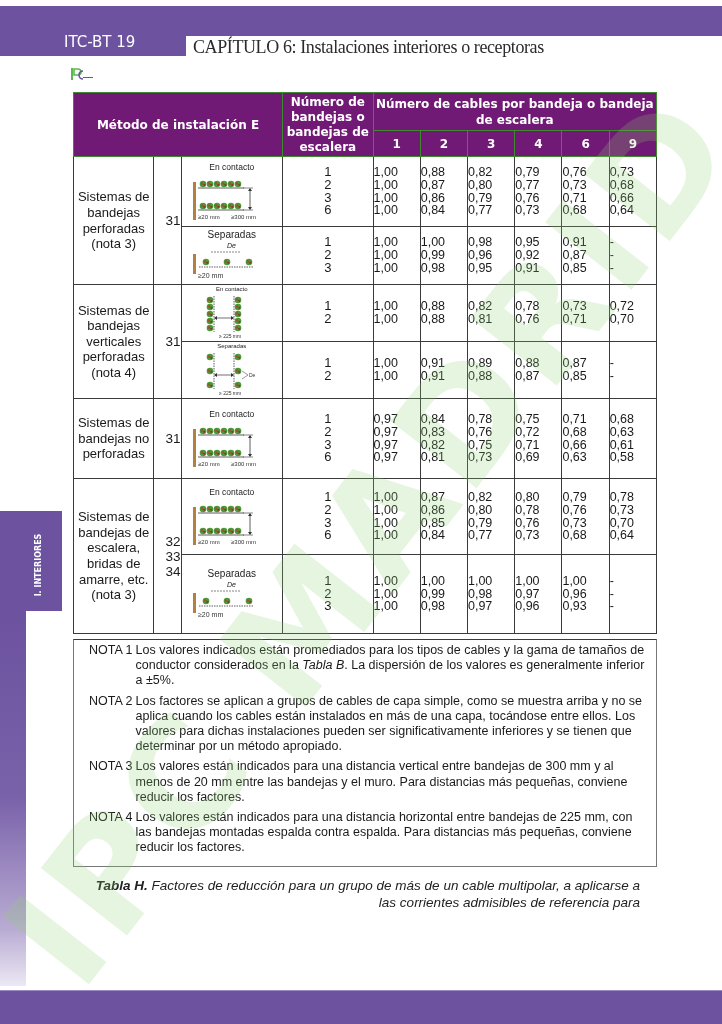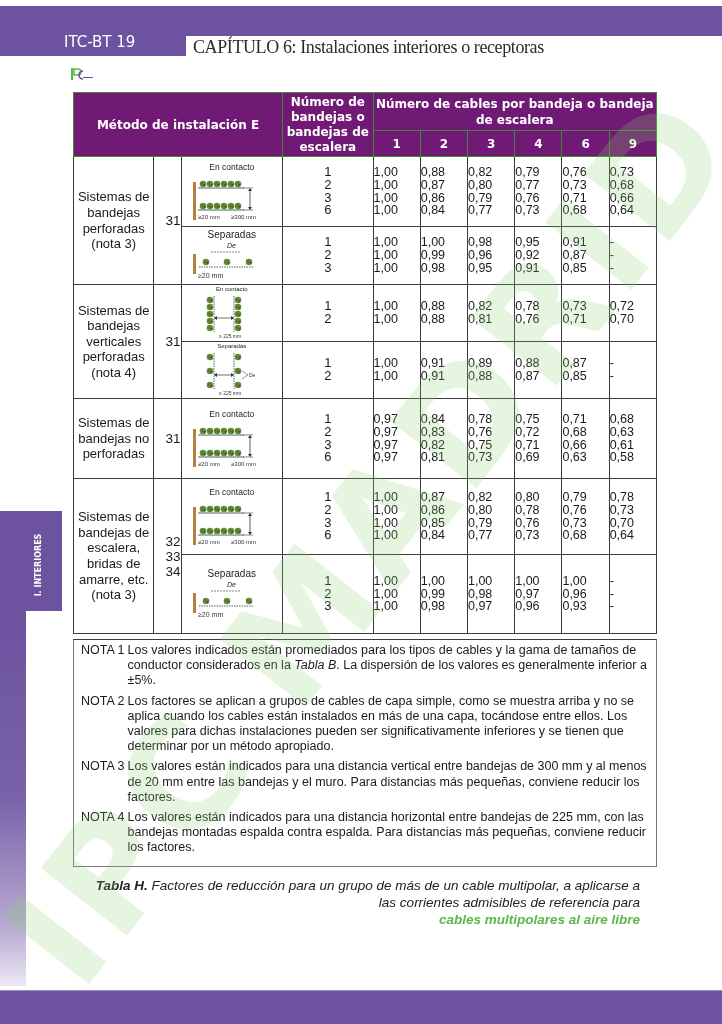--- a/index.html
+++ b/index.html
@@ -36,21 +36,21 @@
   .method { text-align: center; font-size: 13px; line-height: 15.6px; color: #1a1a1a; width: 80px; }
   .ref { text-align: right; font-size: 13.5px; width: 27px; line-height: 15px; }
   .fig { width: 101px; padding: 0; position: relative; }
   .counts { text-align: center; font-size: 13px; line-height: 12.8px; }
   .vals { text-align: left; font-size: 12.5px; line-height: 12.8px; }
 
   .fig-label { font-size: 8.5px; text-align: center; color: #222; }
   .fig svg { display: block; margin: 0 auto; }
 
   .notes { position: absolute; left: 73px; top: 639px; width: 584px; height: 228px; border: 1px solid #777; border-top: 1px solid #3a3a3a; padding: 3px 6px 0 7px; font-size: 12.5px; line-height: 15.2px; color: #1a1a1a; }
-  .note { display: flex; margin-bottom: 5px; }
+  .note { display: flex; margin-bottom: 5px; margin-left: 8px; }
   .note-key { white-space: nowrap; margin-right: 3px; }
   .note-text { flex: 1; }
   .note-text em { font-weight: normal; font-style: italic; }
 
   .caption { position: absolute; left: 90px; top: 877px; width: 550px; text-align: right; font-style: italic; font-size: 13.5px; line-height: 17px; color: #222; }
   .caption b { font-style: italic; }
   .caption .green { color: #5cb84a; font-weight: bold; }
 </style>
 </head>
 <body>
@@ -643,17 +643,16 @@
       <span class="note-text"><span>Los valores están indicados para una distancia vertical entre bandejas de 300 mm y al menos de 20 mm entre las bandejas y el muro. Para distancias más pequeñas, conviene reducir los factores.</span><em></em><span></span></span>
     </div>
     <div class="note">
       <span class="note-key">NOTA 4</span>
       <span class="note-text"><span>Los valores están indicados para una distancia horizontal entre bandejas de 225 mm, con las bandejas montadas espalda contra espalda. Para distancias más pequeñas, conviene reducir los factores.</span><em></em><span></span></span>
     </div>
   </div>
 
 <div class="caption">
   <b>Tabla H.</b><span> Factores de reducción para un grupo de más de un cable multipolar, a aplicarse a las corrientes admisibles de referencia para</span><br>
-  <span class="green">cables multipolares al aire libre</span>
 </div>
 
 <div class="page-num">336</div>
 <div class="bottom-band"></div>
 
 </body></html>

